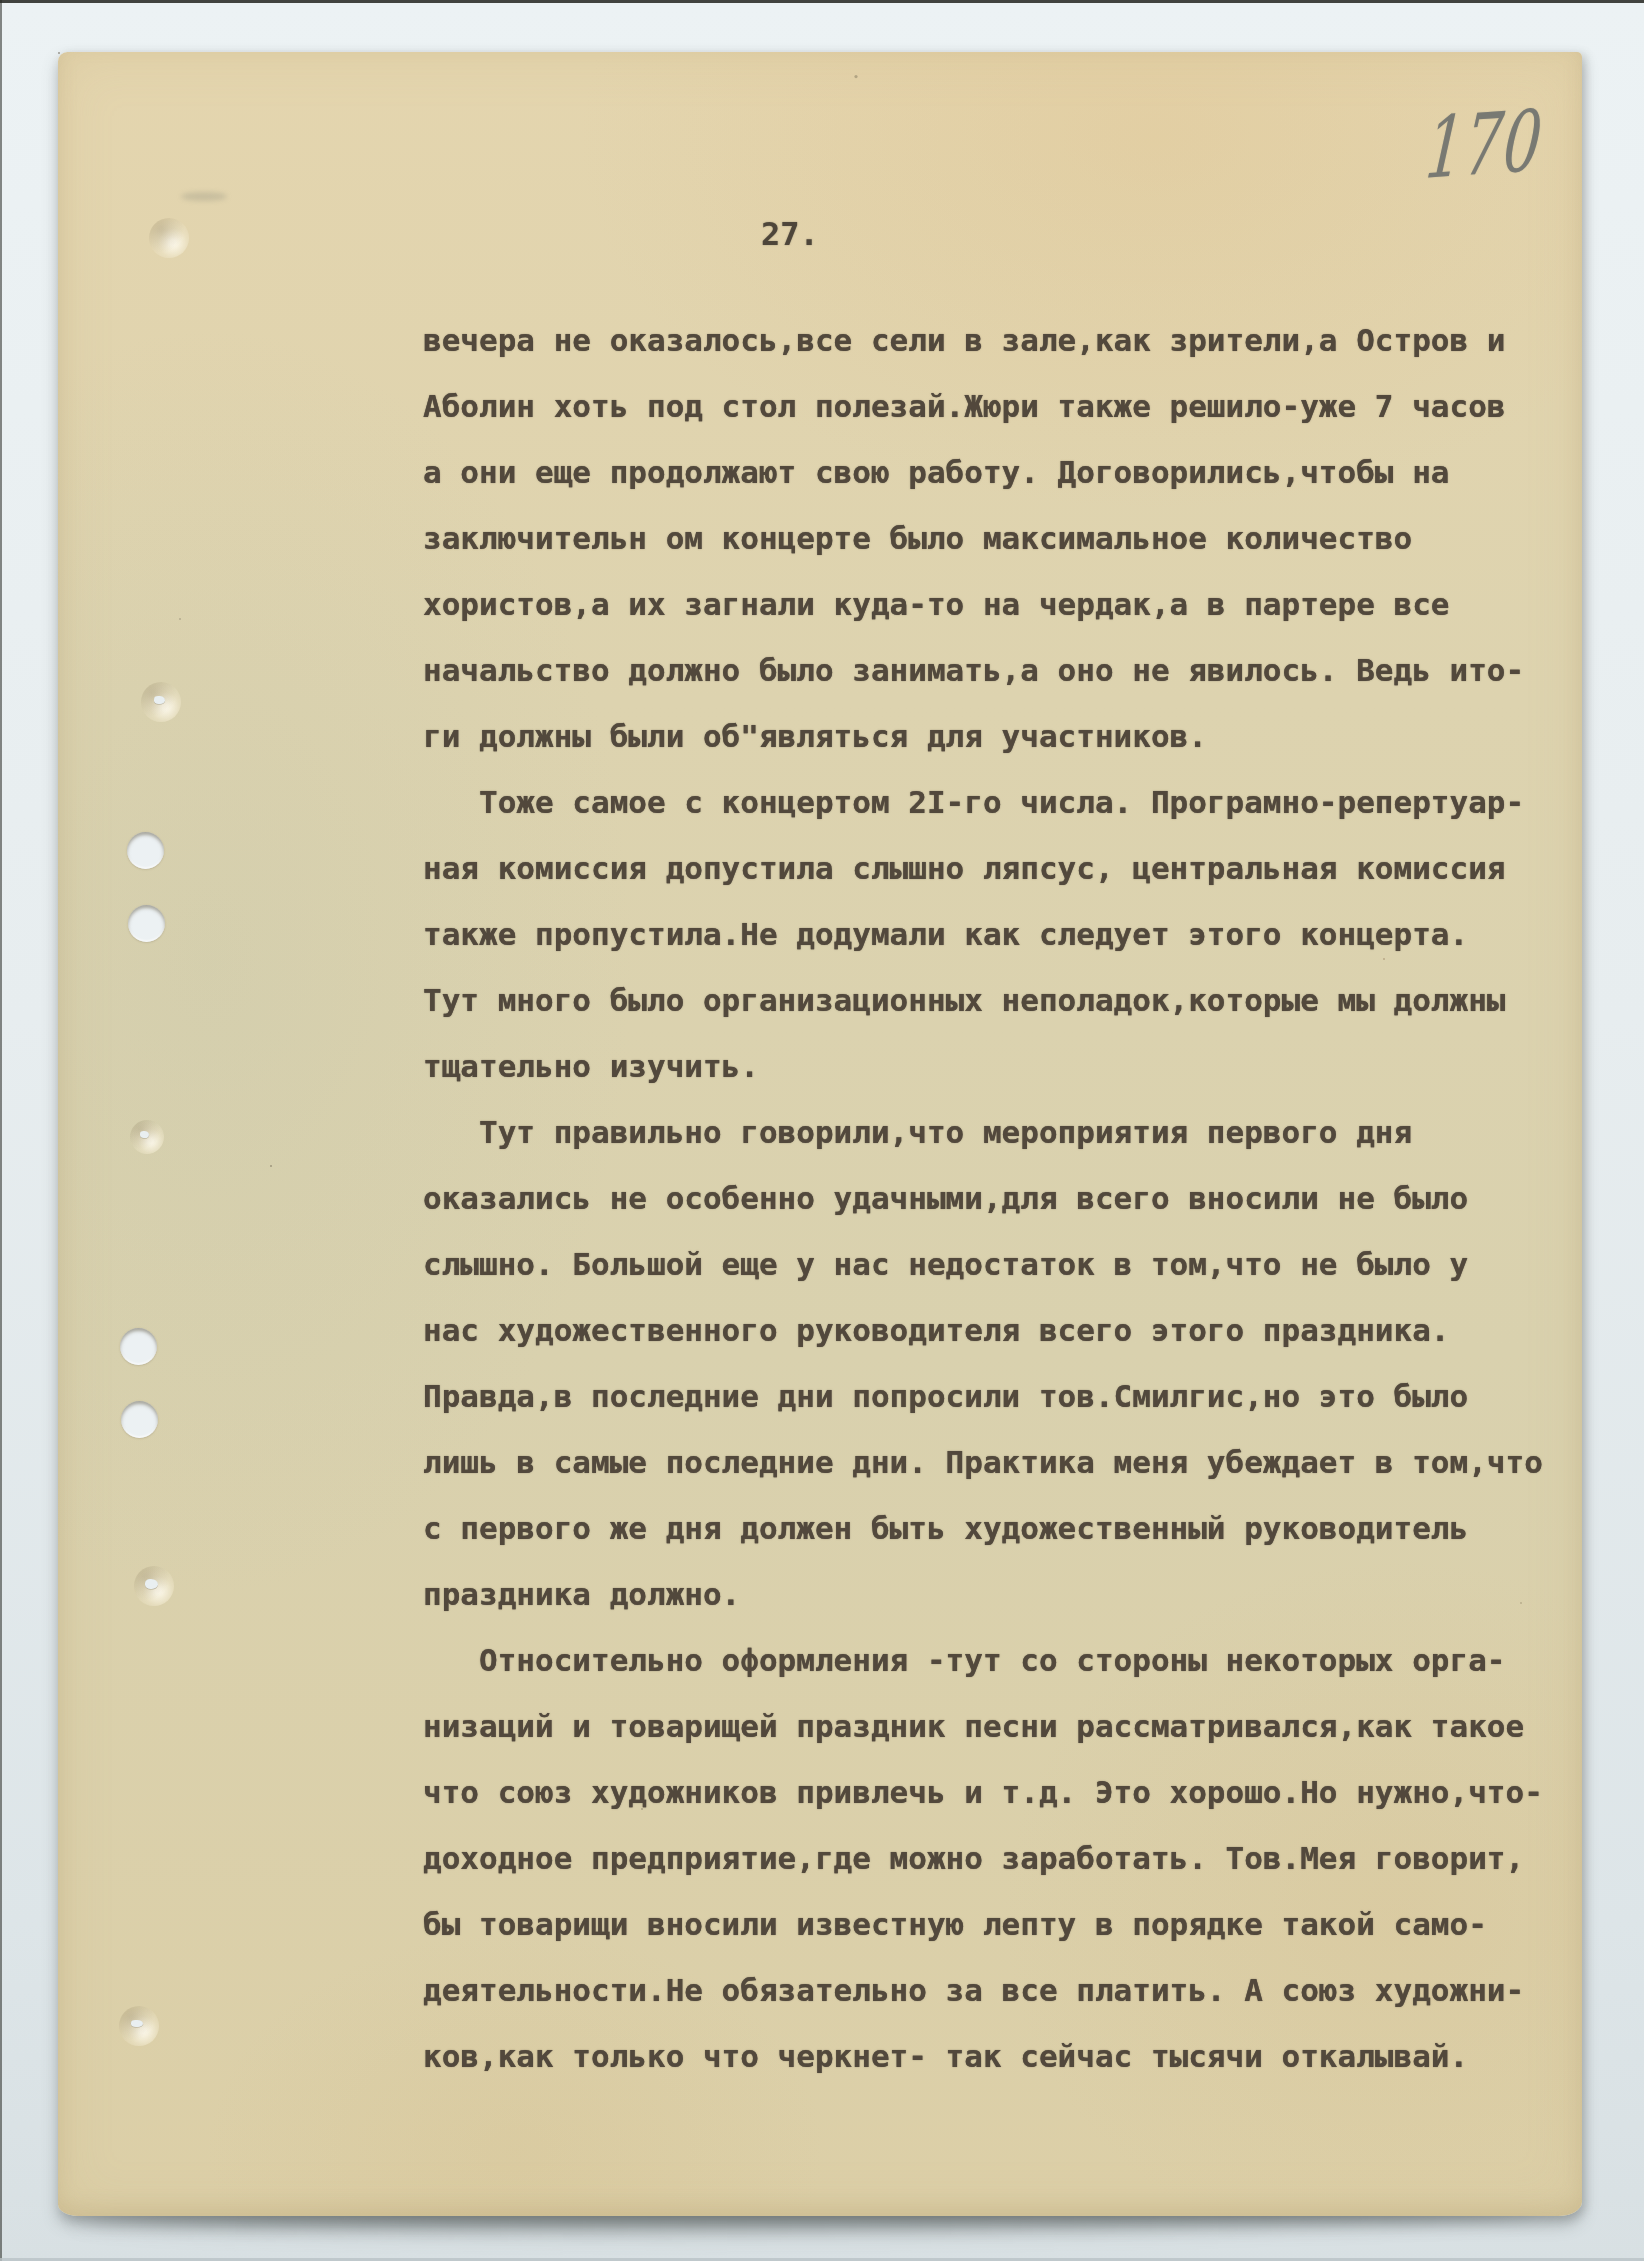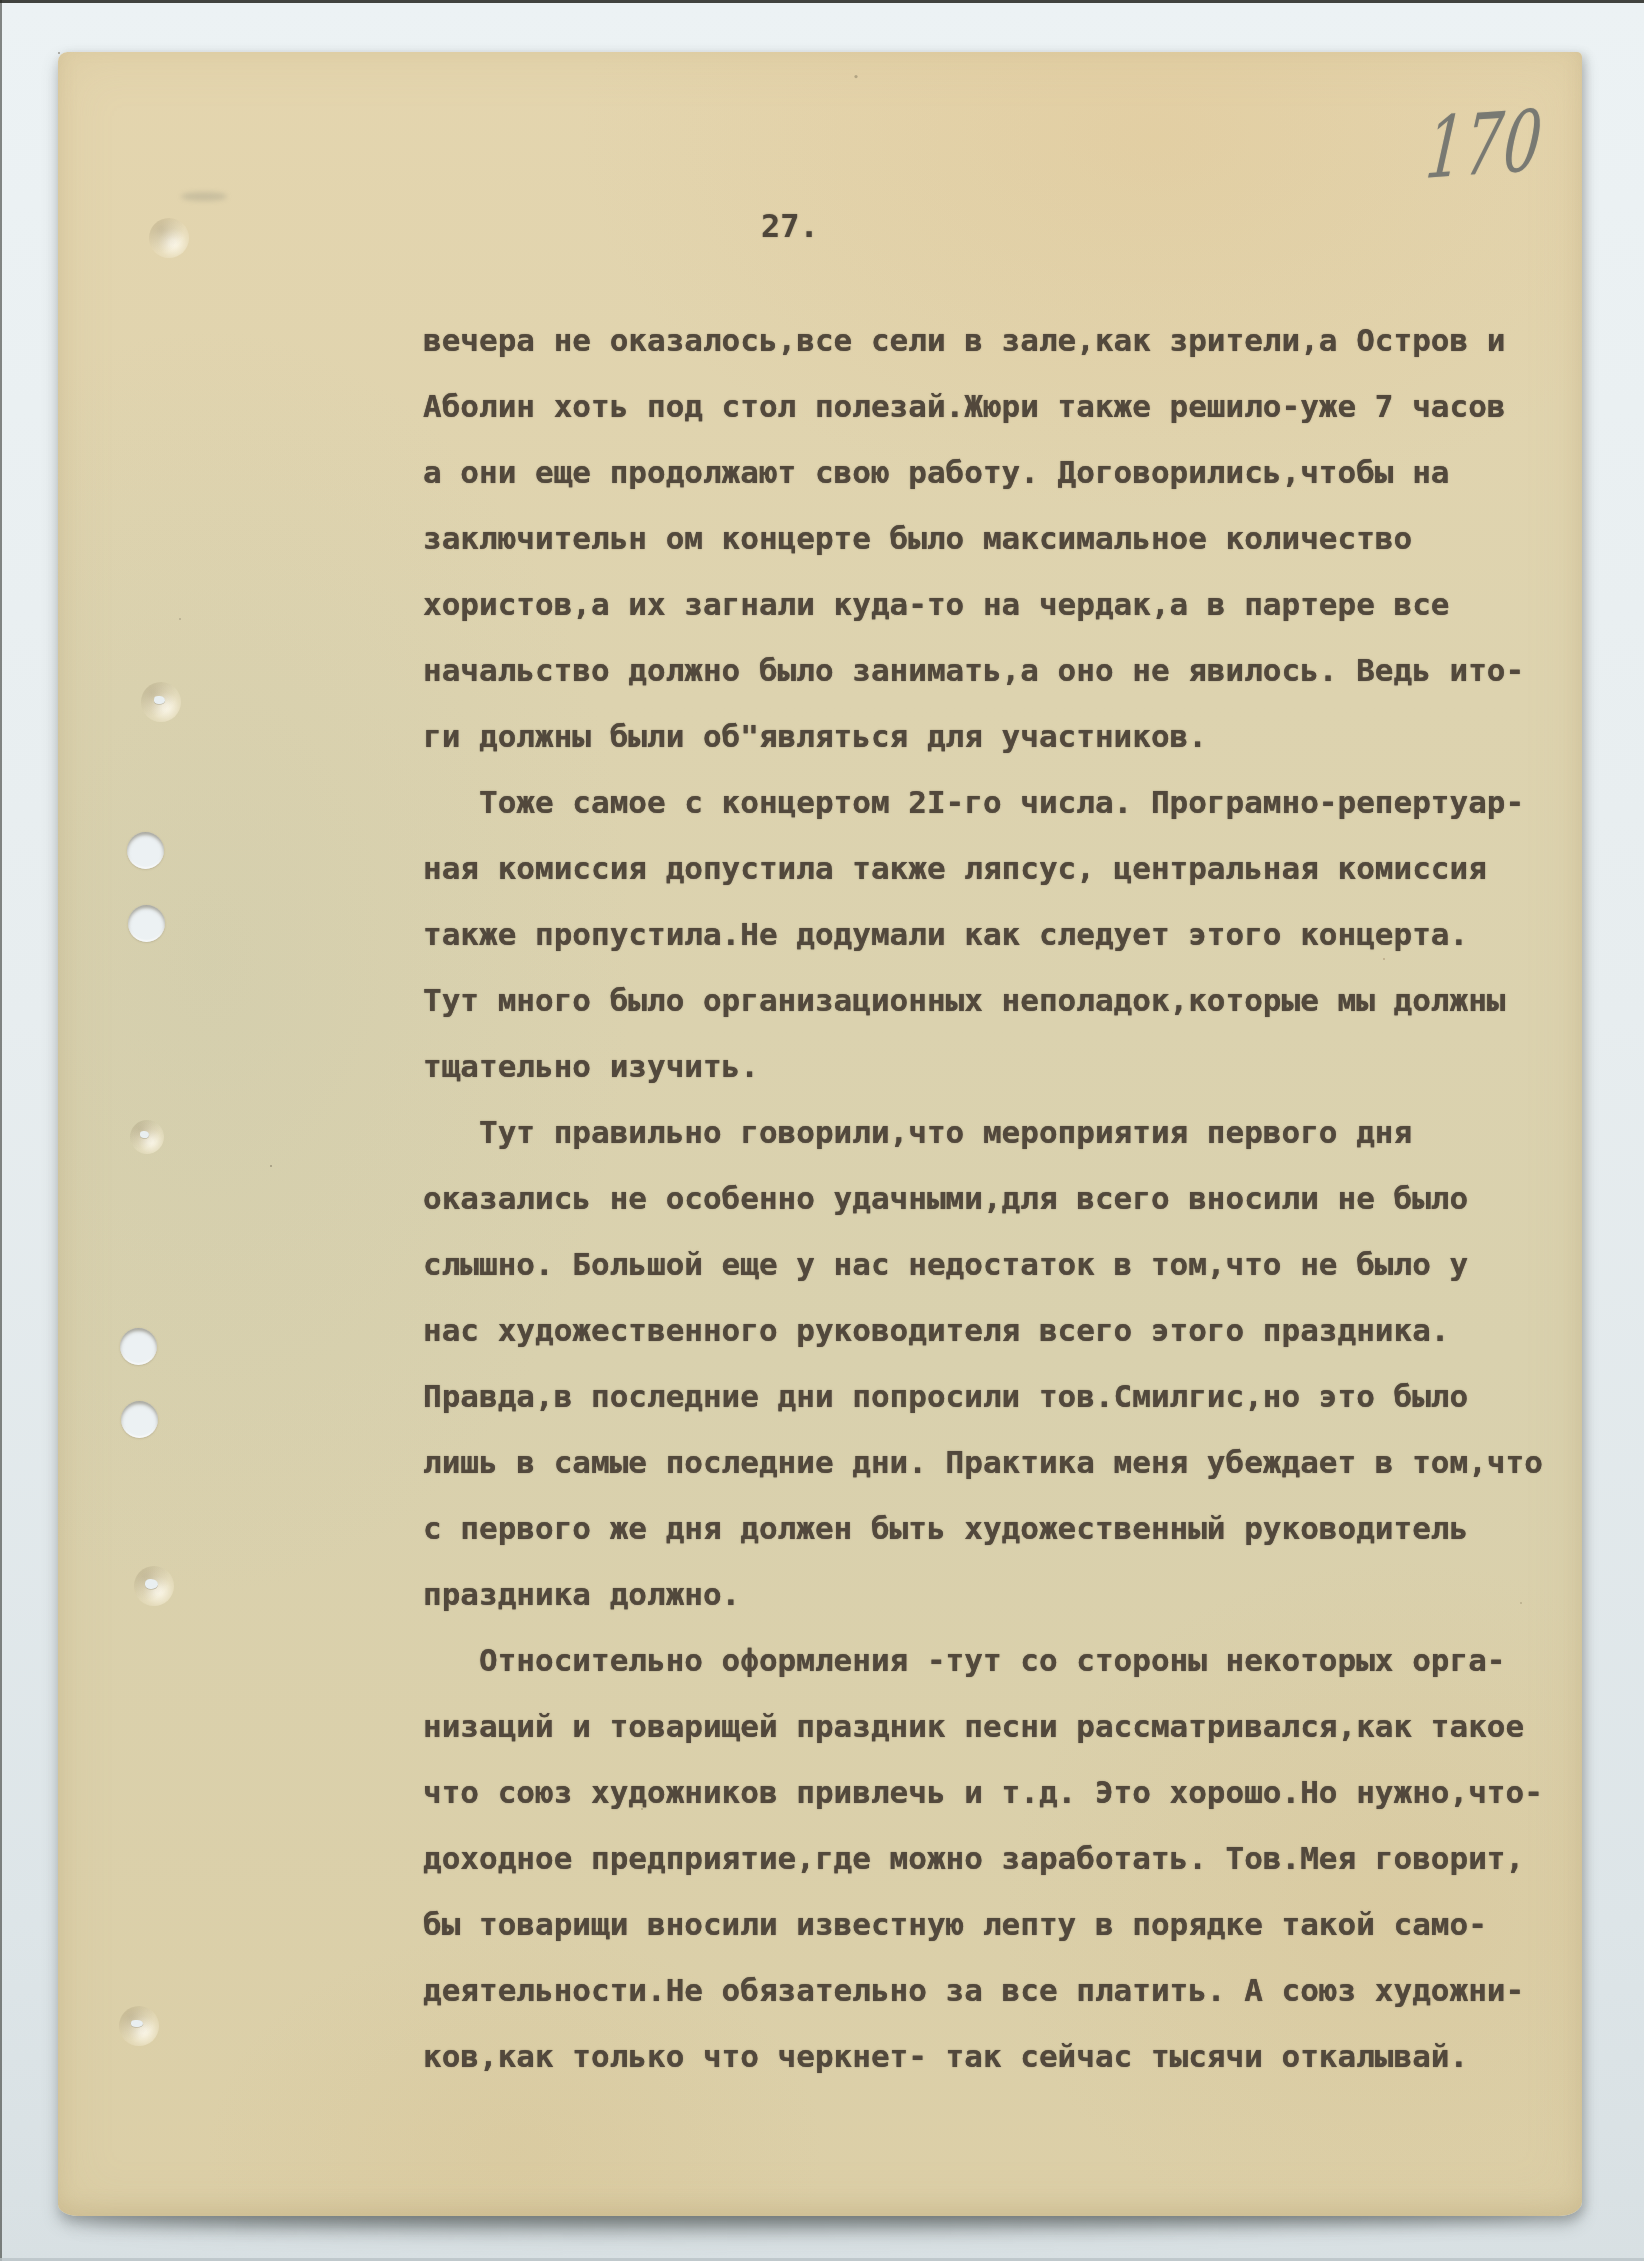--- a/index.html
+++ b/index.html
@@ -35,21 +35,21 @@
   .typed{
     position:absolute;left:423px;top:307px;
     font-family:"DejaVu Sans Mono","Liberation Mono",monospace;
     font-size:31px;line-height:66px;font-weight:bold;
     color:rgba(79,70,58,.86);
     text-shadow:0 0 1.5px rgba(79,70,58,.55), 0 0 0.6px rgba(79,70,58,.7);
     letter-spacing:0;
   }
   .tline{white-space:pre;height:66px;}
   .page-num{
-    position:absolute;left:761px;top:207px;
+    position:absolute;left:761px;top:215px;
     font-family:"DejaVu Sans Mono","Liberation Mono",monospace;
     font-size:32px;font-weight:bold;color:rgba(70,62,52,.9);
     text-shadow:0 0 1.5px rgba(70,62,52,.5);
   }
   .hand-num{
     position:absolute;left:1431px;top:99px;
     font-family:"DejaVu Serif","Liberation Serif",serif;
     font-style:italic;font-size:59px;color:rgba(104,108,106,.78);
     transform:rotate(-4deg) skewX(-9deg) scaleY(1.42);
     transform-origin:left top;letter-spacing:1.2px;
@@ -125,21 +125,21 @@
 
 <div class="typed">
   <div class="tline">вечера не оказалось,все сели в зале,как зрители,а Остров и</div>
   <div class="tline">Аболин хоть под стол полезай.Жюри также решило-уже 7 часов</div>
   <div class="tline">а они еще продолжают свою работу. Договорились,чтобы на</div>
   <div class="tline">заключительн ом концерте было максимальное количество</div>
   <div class="tline">хористов,а их загнали куда-то на чердак,а в партере все</div>
   <div class="tline">начальство должно было занимать,а оно не явилось. Ведь ито-</div>
   <div class="tline">ги должны были об"являться для участников.</div>
   <div class="tline">   Тоже самое с концертом 2I-го числа. Програмно-репертуар-</div>
-  <div class="tline">ная комиссия допустила также ляпсус, центральная комиссия</div>
+  <div class="tline">ная комиссия допустила слышно ляпсус, центральная комиссия</div>
   <div class="tline">также пропустила.Не додумали как следует этого концерта.</div>
   <div class="tline">Тут много было организационных неполадок,которые мы должны</div>
   <div class="tline">тщательно изучить.</div>
   <div class="tline">   Тут правильно говорили,что мероприятия первого дня</div>
   <div class="tline">оказались не особенно удачными,для всего вносили не было</div>
   <div class="tline">слышно. Большой еще у нас недостаток в том,что не было у</div>
   <div class="tline">нас художественного руководителя всего этого праздника.</div>
   <div class="tline">Правда,в последние дни попросили тов.Смилгис,но это было</div>
   <div class="tline">лишь в самые последние дни. Практика меня убеждает в том,что</div>
   <div class="tline">с первого же дня должен быть художественный руководитель</div>

